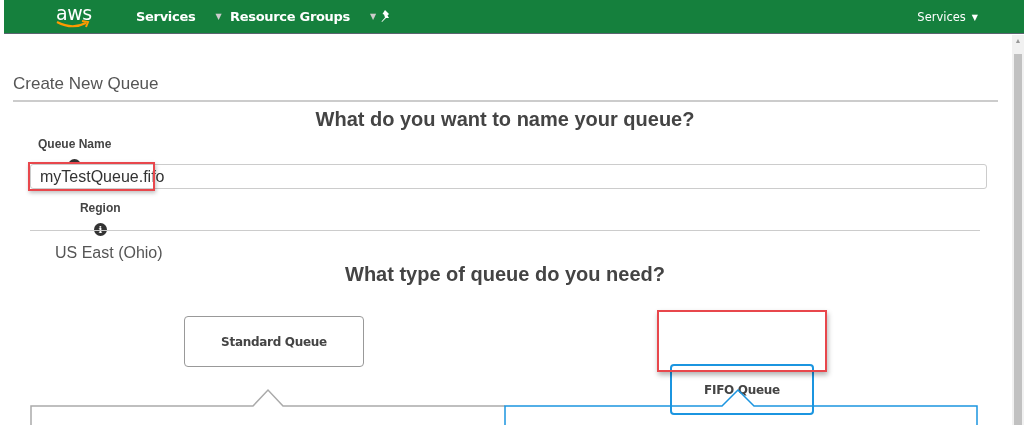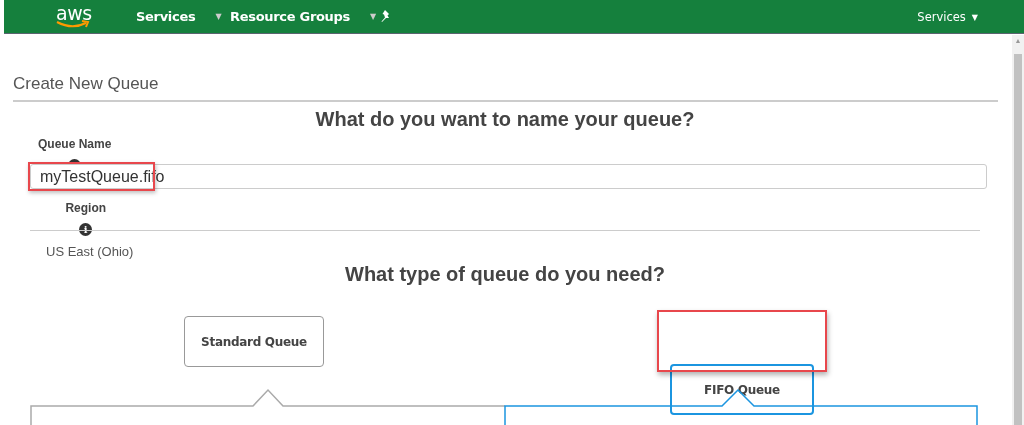--- a/index.html
+++ b/index.html
@@ -37,29 +37,29 @@
   .label { position: absolute; font-size: 12px; font-weight: bold; color: #444; display: flex; align-items: center; gap: 8px; flex-direction: column; }
   .info-icon { width: 13px; height: 13px; border-radius: 50%; background: #333; color: #fff; font-size: 10px; font-weight: bold; text-align: center; line-height: 13px; font-family: "DejaVu Serif", serif; }
 
   .name-input {
     position: absolute; left: 30px; top: 164px; width: 957px; height: 25px;
     border: 1px solid #ccc; border-radius: 3px; font-size: 16px; color: #333;
     padding: 0 9px; font-family: "Liberation Sans", sans-serif; background: #fff;
   }
   .highlight-input { position: absolute; left: 28px; top: 162px; width: 127px; height: 29px; border: 2px solid #e8474c; box-shadow: 1px 2px 4px rgba(0,0,0,0.25); pointer-events: none; }
 
-  .region-value { font-weight: normal; color: #555; font-size: 13px; margin-left: 8px; }
+  .region-value { font-weight: normal; color: #555; font-size: 16px; margin-left: 17px; }
   .mid-rule { position: absolute; left: 30px; top: 230px; width: 950px; height: 1px; background: #ccc; }
 
   .qbtn {
     position: absolute; height: 51px; border-radius: 4px; background: #fff;
     font-size: 12px; font-weight: bold; color: #444; font-family: "DejaVu Sans", sans-serif;
     letter-spacing: -0.3px; display: flex; align-items: center; justify-content: center; cursor: pointer;
   }
-  .std { left: 184px; top: 316px; width: 140px; border: 1px solid #999; }
+  .std { left: 184px; top: 316px; width: 180px; border: 1px solid #999; }
   .fifo { left: 670px; top: 316px; width: 144px; border: 2px solid #1b95e0; margin-top: 48px; }
   .highlight-fifo { position: absolute; left: 657px; top: 310px; width: 170px; height: 62px; border: 2px solid #e8474c; box-shadow: 1px 3px 5px rgba(0,0,0,0.3); pointer-events: none; }
 
   .panels { position: absolute; left: 0; top: 385px; }
 </style>
 </head>
 <body>
 
 <div class="topnav">
   <div class="logo">

